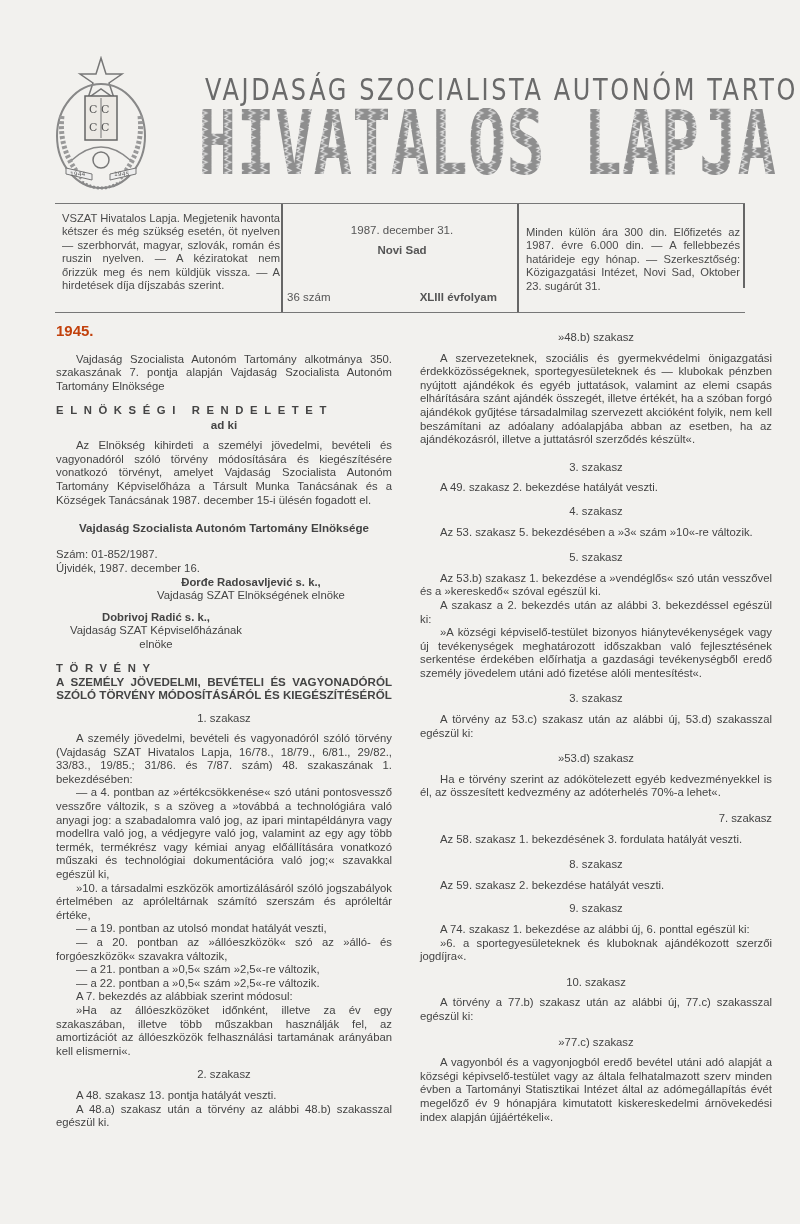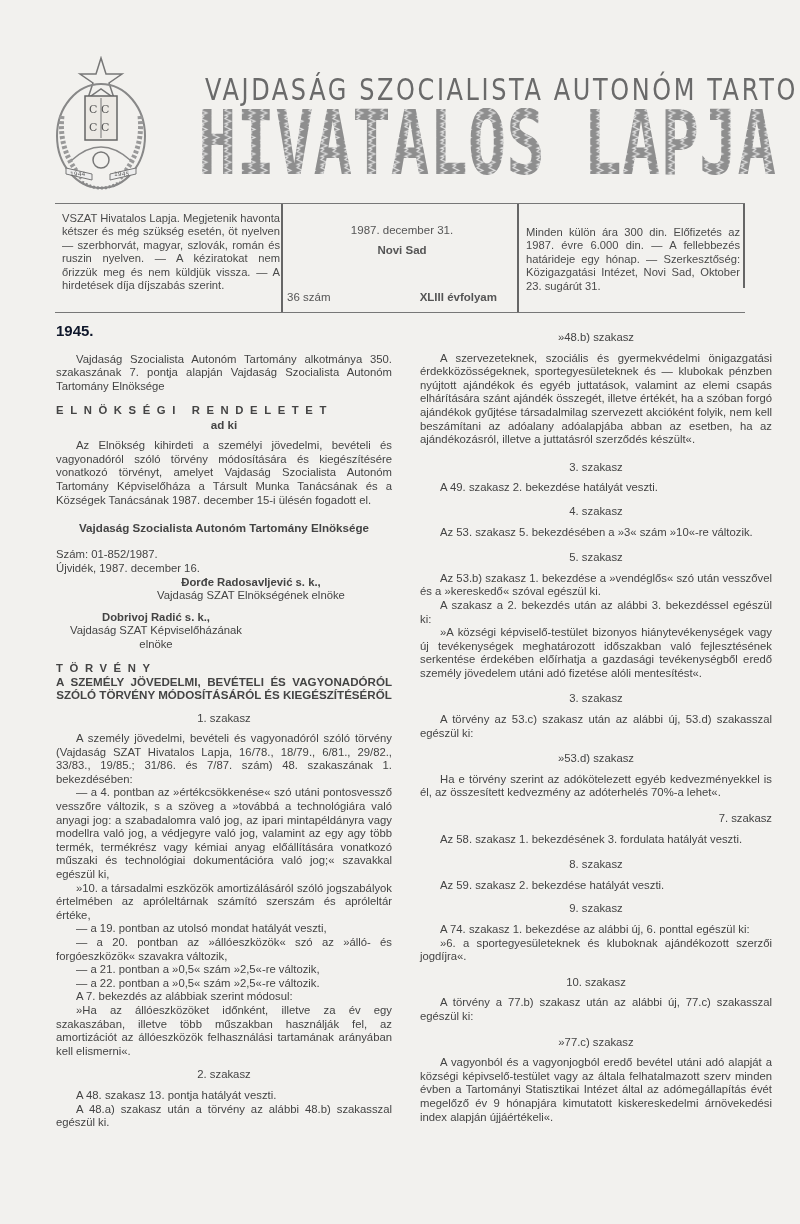--- a/index.html
+++ b/index.html
@@ -44,21 +44,21 @@
     position: absolute; left: 471px; top: 22px; width: 214px;
     font-size: 11.2px; line-height: 13.4px; text-align: justify; color: #4a4a4a;
   }
 
   
   .col { position: absolute; top: 324px; font-size: 11.3px; line-height: 13.6px; color: #444; }
   .col-left { left: 56px; width: 336px; }
   .col-right { left: 420px; width: 352px; top: 331px; }
   p { margin: 0; text-align: justify; text-indent: 20px; }
   p.noind { text-indent: 0; }
-  .year { font-size: 15px; font-weight: bold; color: #0f172a; margin-bottom: 15px; text-indent: 0; }
+  .year { font-size: 15px; font-weight: bold; color: #c2410c; margin-bottom: 15px; text-indent: 0; }
   .spaced { letter-spacing: 6.6px; font-weight: bold; text-align: left; margin-top: 11px; color: #444; }
   .bold { font-weight: bold; }
   .heading { font-weight: bold; text-align: center; text-indent: 0; font-size: 11.6px; line-height: 13.2px; }
   .gap4 { margin-top: 4px; }
   .gap8 { margin-top: 8px; }
   .gap14 { margin-top: 14px; }
   .sect { text-align: center; text-indent: 0; margin: 10px 0 7px 0; }
   .sig-block { width: 200px; text-align: center; margin-left: 0; }
 </style>
 </head>

